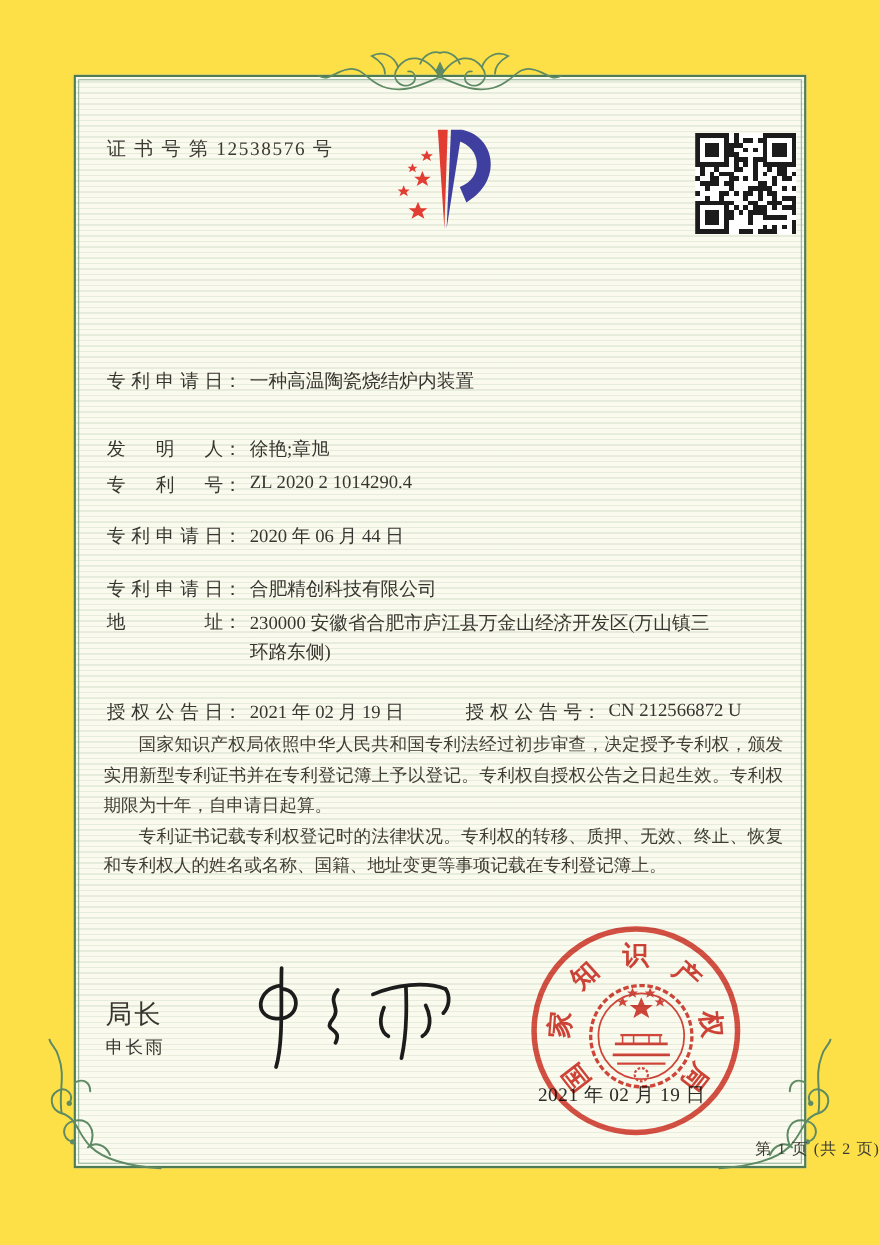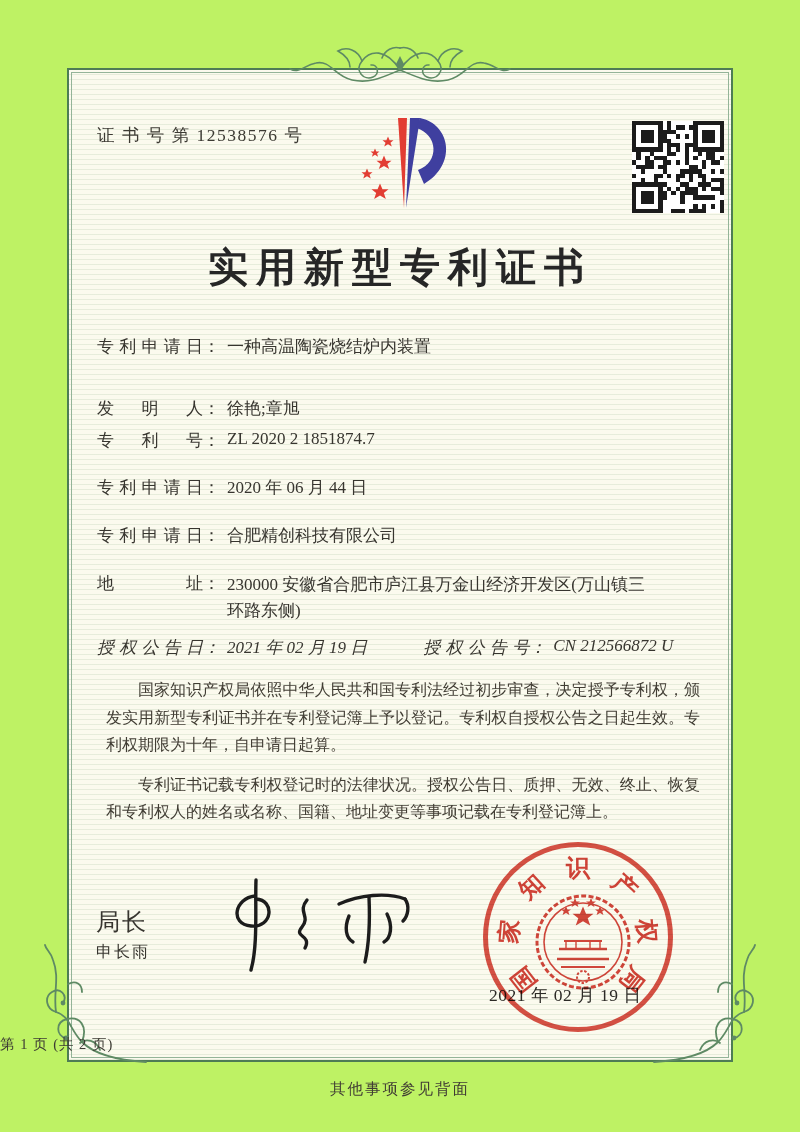--- a/index.html
+++ b/index.html
@@ -3,21 +3,21 @@
 <meta charset="utf-8">
 <style>
   html,body{margin:0;padding:0;}
   body{
     width:800px;height:1132px;
     background:#ffffff;
     font-family:"Liberation Serif","DejaVu Serif",serif;
     color:#37352f;
     -webkit-font-smoothing:antialiased;
   }
-  .page{position:relative;width:800px;height:1132px;background:#bef264;overflow:hidden;}
+  .page{position:relative;width:800px;height:1132px;background:#fde047;overflow:hidden;}
 
   
   .frame{
     position:absolute;left:67px;top:68px;width:666px;height:994px;
     box-sizing:border-box;border:2px solid #4e7c55;
     background:#fbfaee;
     background-image:repeating-linear-gradient(0deg,
       rgba(125,165,120,0.16) 0px, rgba(125,165,120,0.16) 1px,
       rgba(0,0,0,0) 1px, rgba(0,0,0,0) 5px);
     z-index:0;
@@ -38,42 +38,42 @@
   }
 
   .fields{position:absolute;left:97px;top:335px;width:620px;font-size:17px;z-index:2;}
   .row{position:absolute;left:0;white-space:nowrap;}
   .lbl{display:inline-block;width:106px;text-align:justify;text-align-last:justify;vertical-align:top;}
   .val{display:inline-block;margin-left:7px;vertical-align:top;}
   .val-wrap{white-space:normal;width:432px;line-height:26px;}
   .pair2{display:inline-block;}
 
   .paras{position:absolute;left:94px;top:664px;width:618px;font-size:16px;line-height:27.5px;color:#413d34;z-index:2;}
-  .paras p{margin:12px;text-indent:2em;text-align:justify;}
+  .paras p{margin:0;text-indent:2em;text-align:justify;}
 
   .sig-title{position:absolute;left:96px;top:906px;font-size:24px;letter-spacing:2px;z-index:2;}
   .sig-name{position:absolute;left:96px;top:942px;font-size:16px;letter-spacing:2px;z-index:2;}
   .sig-svg{position:absolute;left:215px;top:874px;z-index:2;}
 
   .seal-date{position:absolute;left:489px;top:983px;font-size:17.5px;letter-spacing:0.5px;color:#2c2a26;z-index:2;}
 
   .seal{
     position:absolute;left:483px;top:842px;width:190px;height:190px;
     border-radius:50%;border:5px solid rgba(211,57,46,0.88);
     box-sizing:border-box;z-index:3;mix-blend-mode:multiply;
   }
   .seal-text span{
     position:absolute;left:50%;top:50%;width:30px;height:30px;margin:-15px 0 0 -15px;
     display:flex;align-items:center;justify-content:center;
     font-size:24px;font-weight:700;color:rgba(208,52,42,0.92);
     transform-origin:center;
   }
   .emblem{position:absolute;left:45px;top:42px;width:100px;height:106px;opacity:0.9;}
 
-  .page-indicator{position:absolute;left:0;right:0;top:1035px;text-align:left;font-size:14.5px;letter-spacing:1px;color:#3c3a33;z-index:2;}
+  .page-indicator{position:absolute;left:0;right:0;top:1035px;text-align:right;font-size:14.5px;letter-spacing:1px;color:#3c3a33;z-index:2;}
   .back-note{position:absolute;left:0;right:0;top:1079px;text-align:center;font-size:15.5px;letter-spacing:2px;color:#413d34;z-index:2;}
 </style>
 </head>
 <body>
 
 <div class="page">
 
   <div class="frame">
     <div class="frame-inner"></div>
   </div>
@@ -365,50 +365,49 @@
           <rect x="11" y="20" width="1" height="1"></rect>
           <rect x="13" y="20" width="1" height="1"></rect>
           <rect x="14" y="20" width="1" height="1"></rect>
           <rect x="15" y="20" width="1" height="1"></rect>
           <rect x="16" y="20" width="1" height="1"></rect>
           <rect x="20" y="20" width="1" height="1"></rect>
         </g>
       </svg>
   </div>
 
-  <div class="title">实用新型专利证书</div>
 
   <div class="fields">
     <div class="row" style="top:0;">
       <span class="lbl">专利申请日</span>：<span class="val">一种高温陶瓷烧结炉内装置</span>
     </div>
     <div class="row" style="top:62px;">
       <span class="lbl">发明人</span>：<span class="val">徐艳;章旭</span>
     </div>
     <div class="row" style="top:94px;">
-      <span class="lbl">专利号</span>：<span class="val">ZL 2020 2 1851874.7</span>
+      <span class="lbl">专利号</span>：<span class="val">ZL 2020 2 1014290.4</span>
     </div>
     <div class="row" style="top:141px;">
       <span class="lbl">专利申请日</span>：<span class="val">2020 年 06 月 44 日</span>
     </div>
     <div class="row" style="top:189px;">
       <span class="lbl">专利申请日</span>：<span class="val">合肥精创科技有限公司</span>
     </div>
-    <div class="row" style="top:237px;">
+    <div class="row" style="top:219px;">
       <span class="lbl">地址</span>：<span class="val val-wrap">230000 安徽省合肥市庐江县万金山经济开发区(万山镇三环路东侧)</span>
     </div>
-    <div class="row" style="top:301px;font-style:italic;">
+    <div class="row" style="top:301px;">
       <span class="pair2" style="width:322px;"><span class="lbl">授权公告日</span>：<span class="val">2021 年 02 月 19 日</span></span>
       <span class="pair2"><span class="lbl">授权公告号</span>：<span class="val">CN 212566872 U</span></span>
     </div>
   </div>
 
   <div class="paras">
     <p>国家知识产权局依照中华人民共和国专利法经过初步审查，决定授予专利权，颁发实用新型专利证书并在专利登记簿上予以登记。专利权自授权公告之日起生效。专利权期限为十年，自申请日起算。</p>
-    <p>专利证书记载专利权登记时的法律状况。授权公告日、质押、无效、终止、恢复和专利权人的姓名或名称、国籍、地址变更等事项记载在专利登记簿上。</p>
+    <p>专利证书记载专利权登记时的法律状况。专利权的转移、质押、无效、终止、恢复和专利权人的姓名或名称、国籍、地址变更等事项记载在专利登记簿上。</p>
   </div>
 
   <div class="sig-title">局长</div>
   <div class="sig-name">申长雨</div>
   <div class="sig-svg">
     <svg width="205" height="104" viewBox="0 0 205 104">
       <g fill="none" stroke="#1c1c1c" stroke-width="3.4" stroke-linecap="round">
         <path d="M40,22 C20,24 14,50 36,52 C58,54 60,26 41,25"></path>
         <path d="M41,6 C40,32 43,72 36,96"></path>
         <path d="M92,26 C82,38 96,42 87,53 C78,64 97,60 90,74"></path>
@@ -453,15 +452,14 @@
           <use href="#st2" transform="translate(33,22) scale(0.5)"></use>
           <use href="#st2" transform="translate(42,14) scale(0.5)"></use>
           <use href="#st2" transform="translate(58,14) scale(0.5)"></use>
           <use href="#st2" transform="translate(67,22) scale(0.5)"></use>
         </g>
       </svg>
     </div>
   </div>
 
   <div class="page-indicator">第 1 页 (共 2 页)</div>
-  <div class="back-note">其他事项参见背面</div>
 
 </div>
 
 </body></html>

